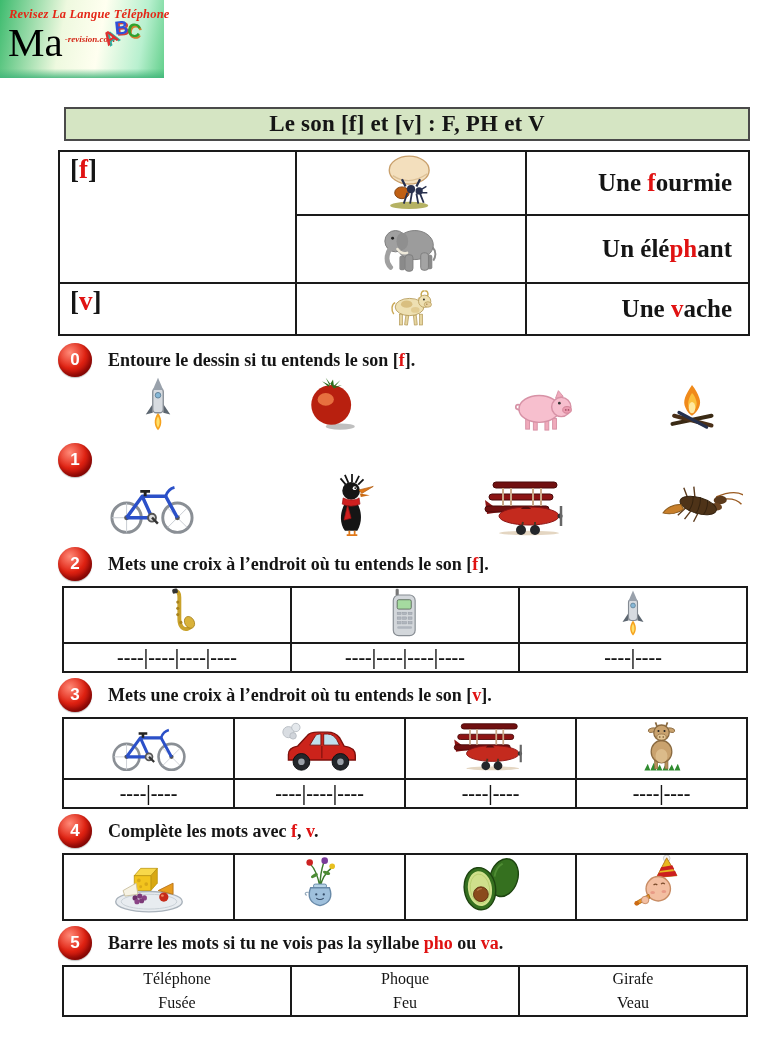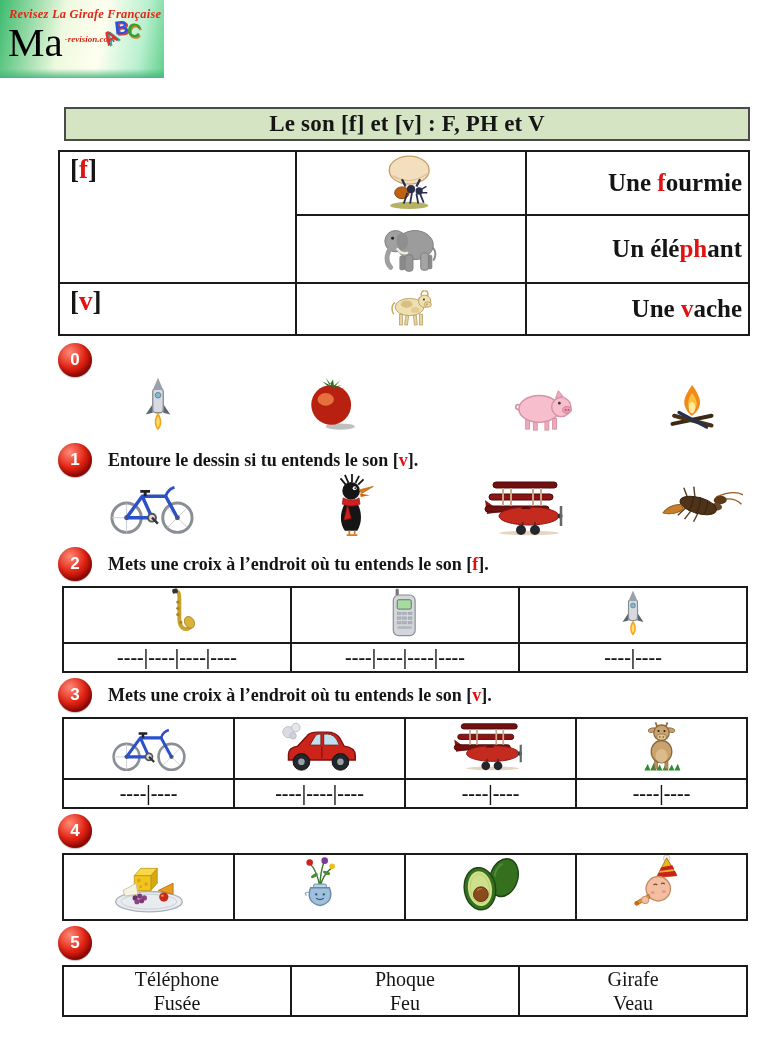--- a/index.html
+++ b/index.html
@@ -37,21 +37,21 @@
     display:flex;align-items:center;justify-content:center;
     font-size:23px;font-weight:bold;letter-spacing:.2px;
   }
 
   
   table{border-collapse:collapse;table-layout:fixed;}
   .sound-table{margin:9px 0 0 58px;width:690px;}
   .sound-table td{border:2px solid #1a1a1a;padding:0;overflow:hidden;}
   .sound-table .sym{vertical-align:top;text-align:left;font-size:27px;font-weight:bold;padding:2px 0 0 10px;}
   .sound-table .pic{text-align:center;vertical-align:middle;}
-  .sound-table .wrd{vertical-align:middle;text-align:right;font-size:25px;font-weight:bold;padding-right:6px;white-space:nowrap;}
+  .sound-table .wrd{vertical-align:middle;text-align:right;font-size:25px;font-weight:bold;padding-right:16px;white-space:nowrap;}
 
   
   .exh{display:flex;align-items:center;gap:16px;margin-left:58px;height:36px;}
   .badge{
     width:34px;height:34px;border-radius:50%;flex:0 0 34px;
     background:radial-gradient(circle at 35% 28%,#ff8a78,#e02212 48%,#9c0606 85%);
     color:#fff;display:flex;align-items:center;justify-content:center;
     font-family:"Liberation Sans",sans-serif;font-weight:bold;font-size:17px;
     box-shadow:inset -2px -3px 5px rgba(90,0,0,.55), 0 1px 1px rgba(0,0,0,.25);
   }
@@ -63,21 +63,21 @@
 
   
   .xtable{margin:4px 0 0 62px;width:686px;}
   .xtable td{border:2px solid #1a1a1a;text-align:center;vertical-align:middle;padding:0;overflow:hidden;}
   .xtable .imgrow td{height:54px;}
   .xtable .dashrow td{height:27px;font-weight:bold;font-size:20px;white-space:nowrap;}
   .xtable .labelrow td{height:26px;font-size:21px;font-weight:normal;white-space:nowrap;}
   .ex3t .imgrow td{height:58px;}
   .ex4t .imgrow td{height:63px;}
   .wtable{margin:4px 0 0 62px;width:686px;}
-  .wtable td{border:2px solid #1a1a1a;text-align:center;vertical-align:middle;font-size:20px;padding:0;}
+  .wtable td{border:2px solid #1a1a1a;text-align:center;vertical-align:middle;font-size:16px;padding:0;}
   .wtable .dbl div{line-height:24px;height:24px;}
   .hidden-defs{position:absolute;width:0;height:0;overflow:hidden;}
 </style>
 </head>
 <body>
 
 <svg class="hidden-defs" aria-hidden="true">
 <defs>
 <symbol id="i-ant" viewBox="0 0 64 64">
   <ellipse cx="30" cy="59" rx="21" ry="4" fill="#b5b264"></ellipse>
@@ -311,21 +311,21 @@
   <ellipse cx="22" cy="40" rx="2.5" ry="1.6" fill="#e89a86"></ellipse>
   <ellipse cx="34" cy="39" rx="2.5" ry="1.6" fill="#e89a86"></ellipse>
   <path d="M18 42 L4 50 L6 53 L19 46 Z" fill="#e8962a" stroke="#b06a14"></path>
   <circle cx="5" cy="51.5" r="2.5" fill="#cc6a14"></circle>
   <circle cx="14" cy="48" r="4" fill="#f3bfa2" stroke="#c88c64"></circle>
 </symbol>
 </defs>
 </svg>
 
 <div class="logo">
-  <div class="logo-tagline">Revisez La Girafe Française</div>
+  <div class="logo-tagline">Revisez La Langue Téléphone</div>
   <div class="logo-brandrow">
     <span class="logo-ma">Ma</span>
     <span class="logo-domain">-revision.com</span>
   </div>
   <div class="logo-abc">
     <span class="abc-a">A</span><span class="abc-b">B</span><span class="abc-c">C</span>
   </div>
 </div>
 
 <div class="titlebar">
@@ -363,39 +363,39 @@
               <use href="#i-cow"></use>
             </svg></span>
     </td>
     <td class="wrd"><span>Une </span><span class="rd">v</span><span>ache</span></td>
   </tr>
 </tbody>
   </table>
 
 <div class="exh" style="margin-top:6px">
   <div class="badge">0</div>
+  <div class="instr"><span>Entoure le dessin si tu entends le son [</span><span class="rd">f</span><span>].</span></div>
 </div>
 <div class="strip" style="height:60px">
   <span class="ic" style="left:158px"><svg width="42" height="56">
         <use href="#i-rocket"></use>
       </svg></span>
   <span class="ic" style="left:333px"><svg width="60" height="58">
         <use href="#i-tomato"></use>
       </svg></span>
   <span class="ic" style="left:543px"><svg width="62" height="50">
         <use href="#i-pig"></use>
       </svg></span>
   <span class="ic" style="left:692px"><svg width="52" height="52">
         <use href="#i-fire"></use>
       </svg></span>
 </div>
 
 <div class="exh" style="margin-top:4px">
   <div class="badge">1</div>
-  <div class="instr"><span>Entoure le dessin si tu entends le son [</span><span class="rd">v</span><span>].</span></div>
 </div>
 <div class="strip" style="height:64px">
   <span class="ic" style="left:152px"><svg width="86" height="60">
         <use href="#i-bike"></use>
       </svg></span>
   <span class="ic" style="left:352px"><svg width="58" height="62">
         <use href="#i-crow"></use>
       </svg></span>
   <span class="ic" style="left:527px"><svg width="100" height="56">
         <use href="#i-plane"></use>
@@ -454,20 +454,21 @@
     <td>----|----</td>
     <td>----|----|----</td>
     <td>----|----</td>
     <td>----|----</td>
   </tr>
 </tbody>
   </table>
 
 <div class="exh" style="margin-top:4px">
   <div class="badge">4</div>
+  <div class="instr"><span>Complète les mots avec </span><span class="rd">f</span><span>, </span><span class="rd">v</span><span>.</span></div>
 </div>
 <table class="xtable ex4t">
   <tbody>
       <tr class="imgrow">
     <td><span class="ic"><svg width="74" height="60">
               <use href="#i-cheese"></use>
             </svg></span></td>
     <td><span class="ic"><svg width="50" height="60">
               <use href="#i-vase"></use>
             </svg></span></td>
@@ -476,20 +477,21 @@
             </svg></span></td>
     <td><span class="ic"><svg width="62" height="60">
               <use href="#i-party"></use>
             </svg></span></td>
   </tr>
 </tbody>
   </table>
 
 <div class="exh" style="margin-top:4px">
   <div class="badge">5</div>
+  <div class="instr"><span>Barre les mots si tu ne vois pas la syllabe </span><span class="rd">pho</span><span> ou </span><span class="rd">va</span><span>.</span></div>
 </div>
 <table class="wtable">
   <tbody>
       <tr class="dbl" style="height:48px">
     <td>
       <div>Téléphone</div>
       <div>Fusée</div>
     </td>
     <td>
       <div>Phoque</div>

